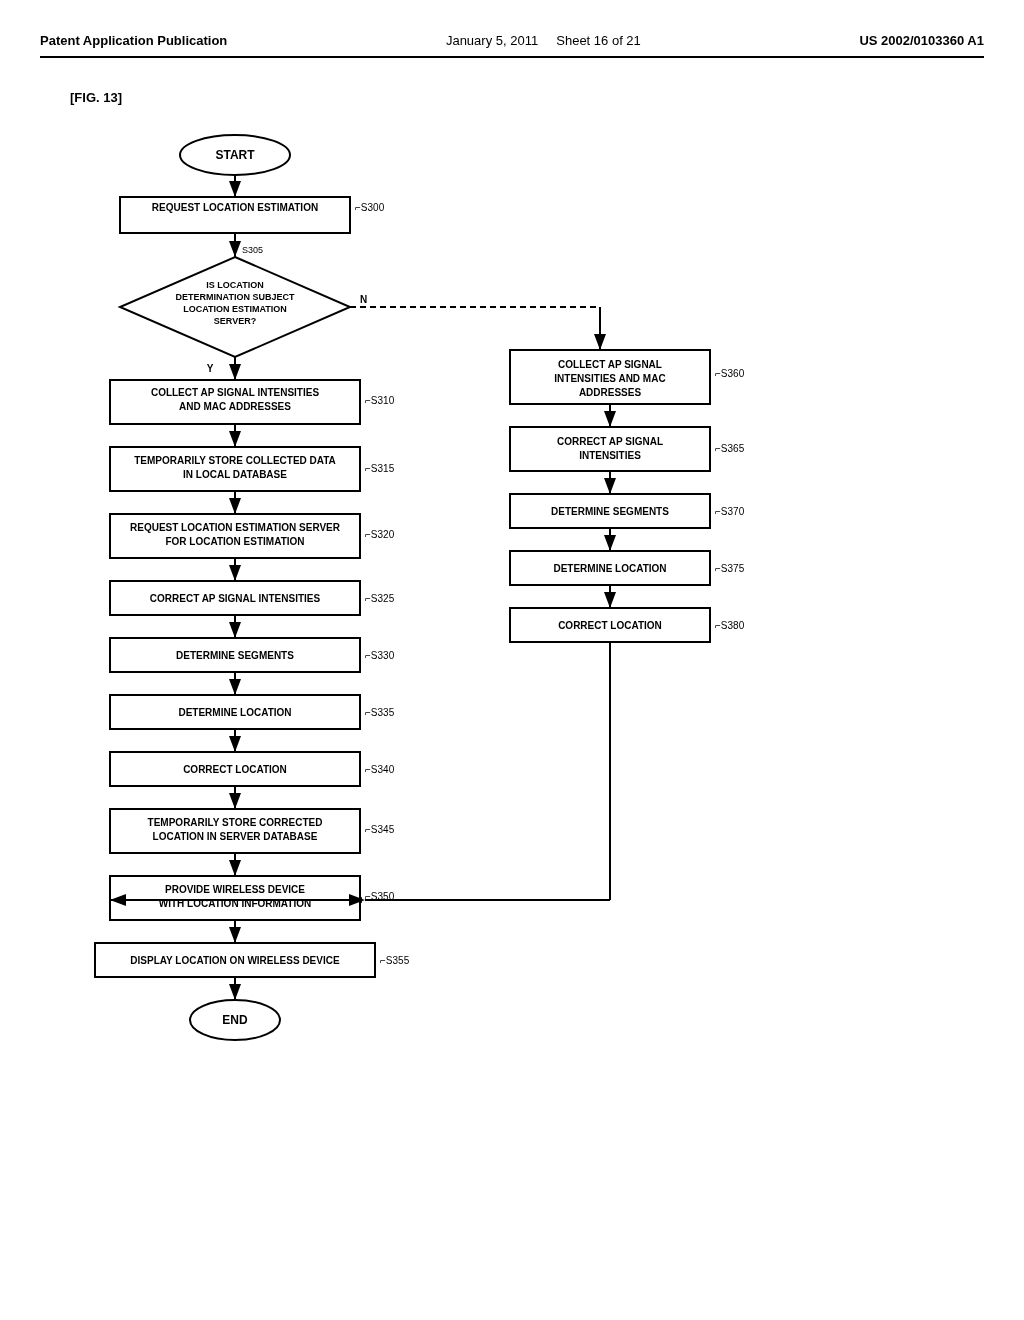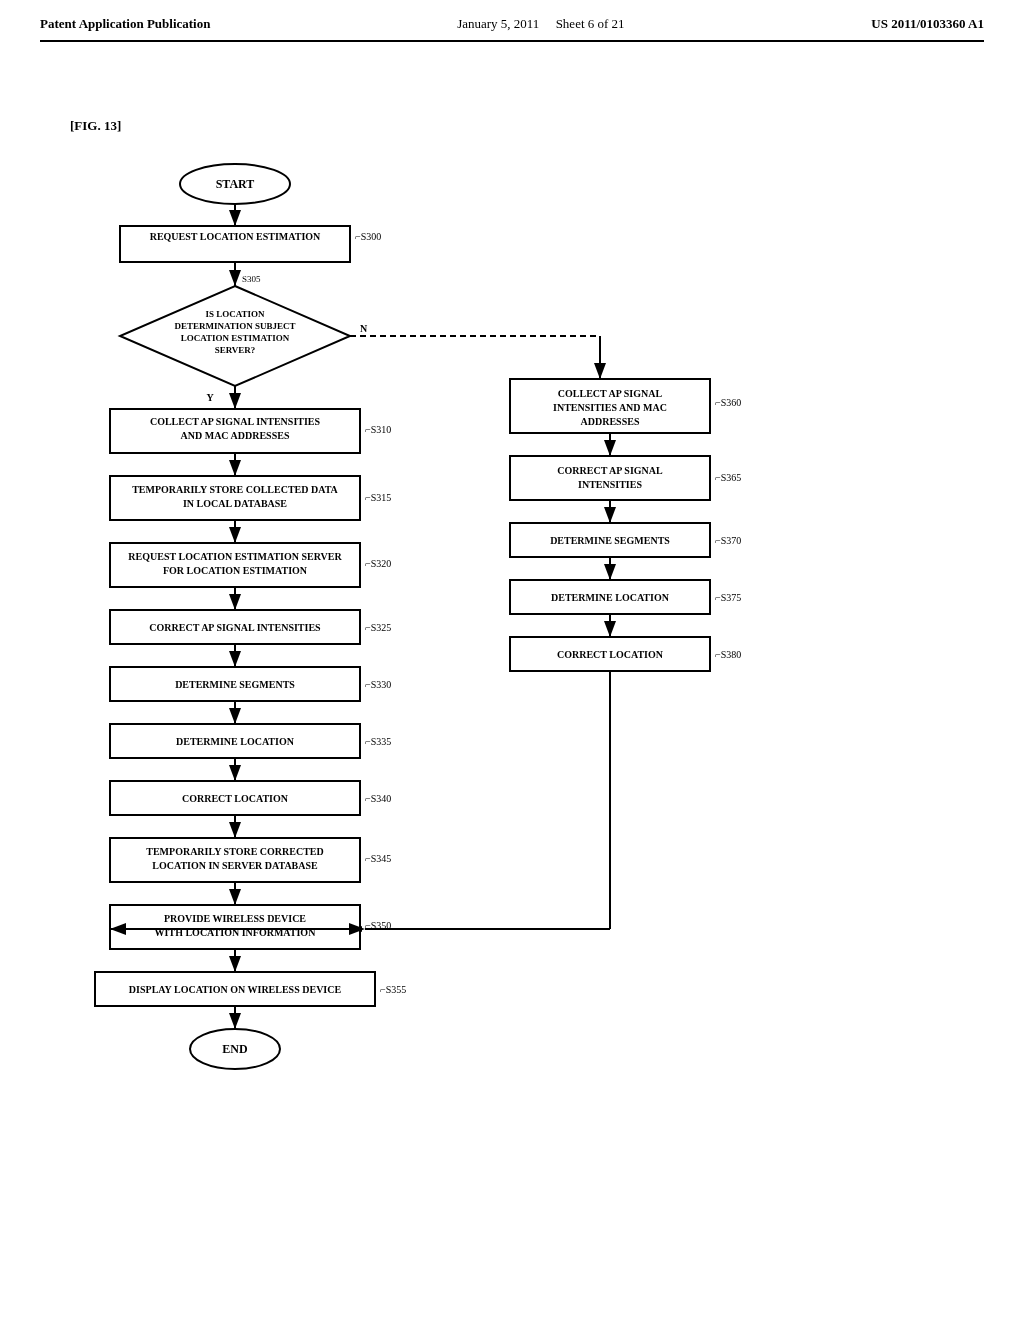--- a/index.html
+++ b/index.html
@@ -7,23 +7,22 @@
       width: 1024px;
       min-height: 1320px;
       background: #fff;
       font-family: Arial, sans-serif;
       font-size: 12px;
       color: #000;
     }
     .page {
       width: 1024px;
       min-height: 1320px;
-      padding: 16px 40px;
+      padding: 33px 40px;
       position: relative;
-      font-family: Liberation Serif, serif;
     }
     .header {
       display: flex;
       justify-content: space-between;
       align-items: flex-start;
       margin-bottom: 10px;
       border-bottom: 2px solid #000;
       padding-bottom: 8px;
     }
     .header-left {
@@ -32,21 +31,21 @@
     }
     .header-center {
       font-size: 13px;
       text-align: center;
     }
     .header-right {
       font-size: 13px;
       font-weight: bold;
     }
     .fig-label {
-      margin-top: 76px;
+      margin-top: 32px;
       margin-left: 30px;
       font-size: 13px;
       font-weight: bold;
       margin-bottom: 20px;
     }
     .diagram-area {
       display: flex;
       position: relative;
       margin-top: 10px;
     }
@@ -58,23 +57,23 @@
   </style>
 </head>
 <body>
 
 <div class="page">
   <div class="header">
     <div class="header-left">Patent Application Publication</div>
     <div class="header-center">
       <span>January 5, 2011</span>
       &nbsp;&nbsp;&nbsp;
-      <span>Sheet 6 of 21</span>
+      <span>Sheet 16 of 21</span>
     </div>
-    <div class="header-right">US 2011/0103360 A1</div>
+    <div class="header-right">US 2002/0103360 A1</div>
   </div>
 
   <div class="fig-label">[FIG. 13]</div>
 
   <div class="diagram-area">
     <svg class="main-svg" viewBox="0 0 820 980">
 
       <defs>
         <marker id="arrowhead" markerWidth="8" markerHeight="6" refX="8" refY="3" orient="auto">
           <polygon points="0 0, 8 3, 0 6" fill="#000"></polygon>

